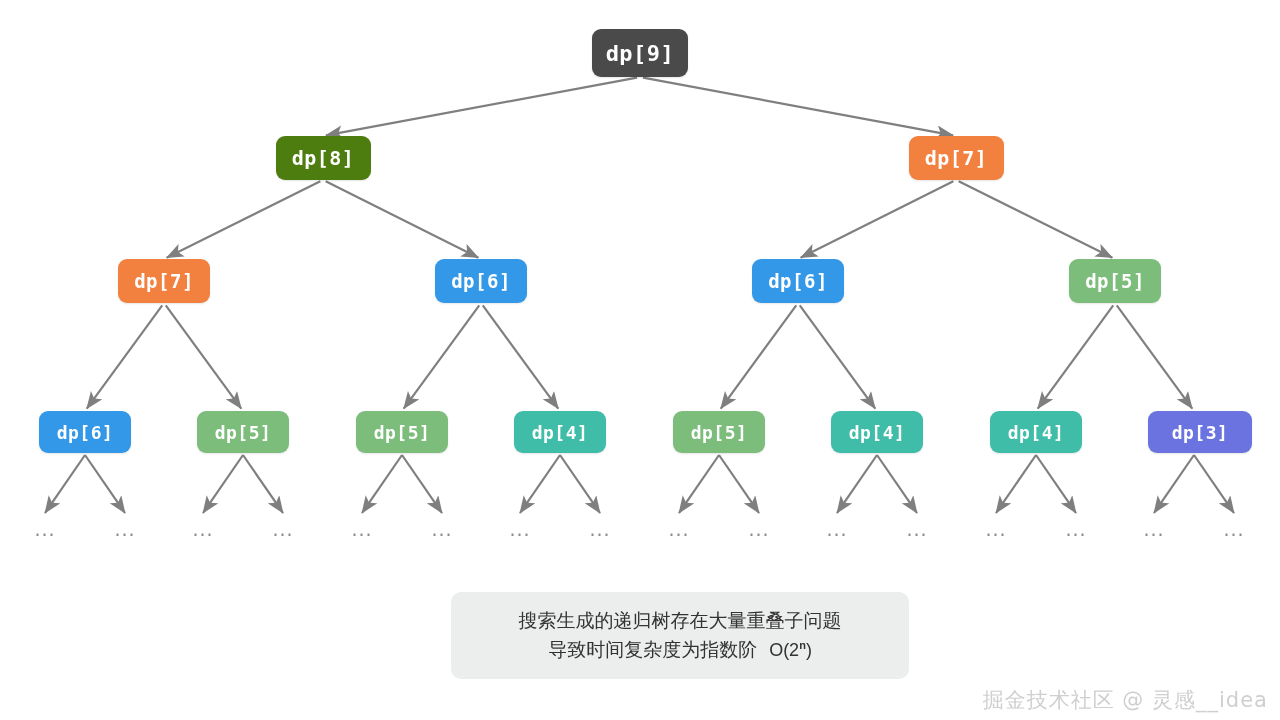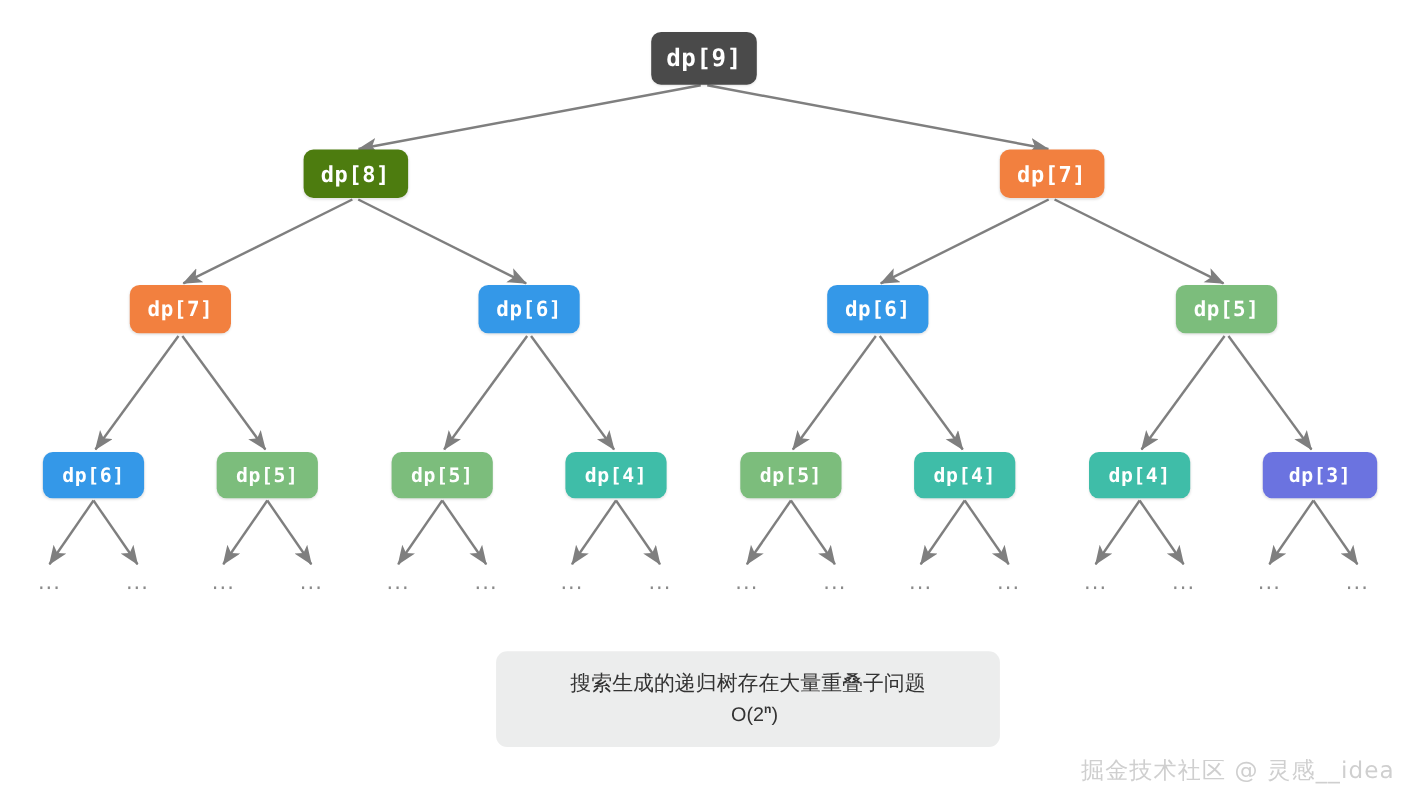--- a/index.html
+++ b/index.html
@@ -211,20 +211,21 @@
       <div class="ellipsis" style="left: 917px; top: 535px;">···</div>
       <div class="ellipsis" style="left: 996px; top: 535px;">···</div>
       <div class="ellipsis" style="left: 1076px; top: 535px;">···</div>
       <div class="ellipsis" style="left: 1154px; top: 535px;">···</div>
       <div class="ellipsis" style="left: 1234px; top: 535px;">···</div>
     </div>
 
   <div id="caption-box" style="left: 411px; top: 592px; width: 458px; height: 87px; margin-left: 40px;">
     <div class="cap-line">搜索生成的递归树存在大量重叠子问题</div>
     <div class="cap-line cap-line-2">
+      <span>导致时间复杂度为指数阶</span>
       <span class="complexity">
         <span>O(2</span><sup>n</sup><span>)</span>
       </span>
     </div>
   </div>
 
   <div id="watermark">掘金技术社区 @ 灵感__idea</div>
 </div>
 
 </body></html>

